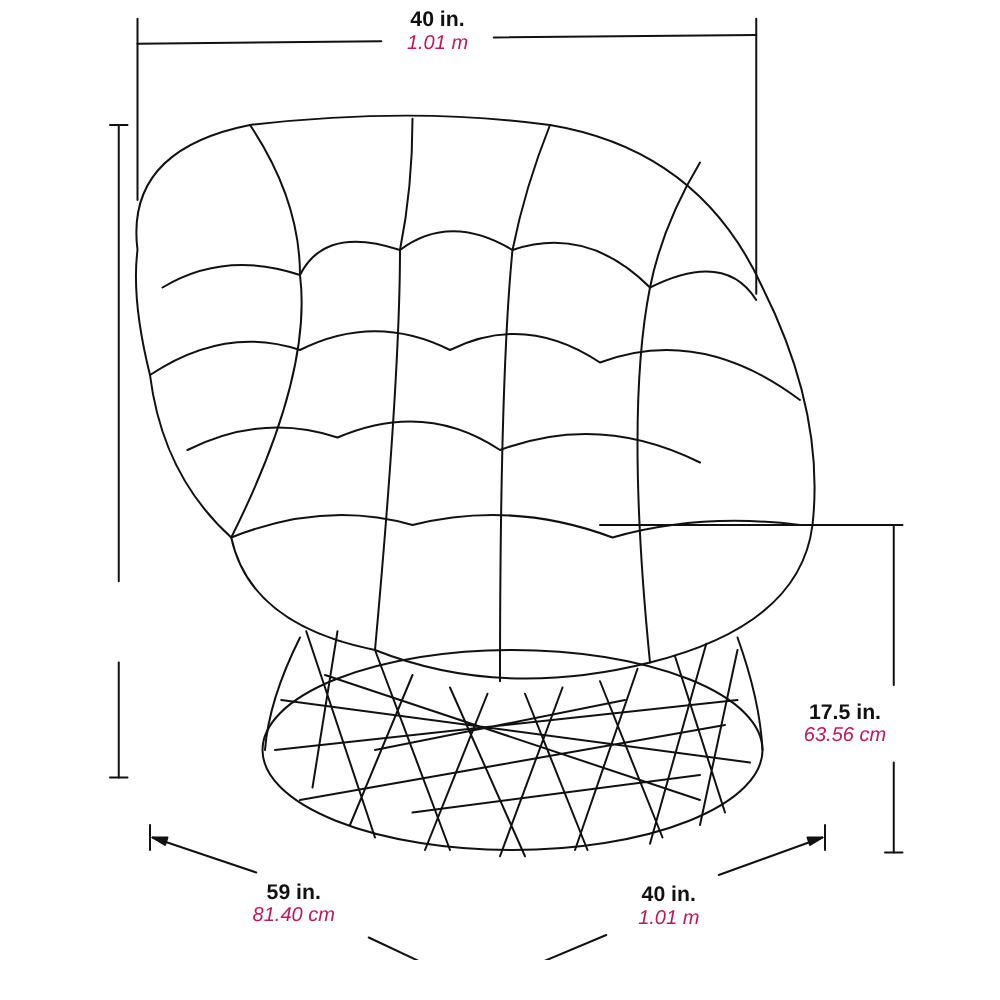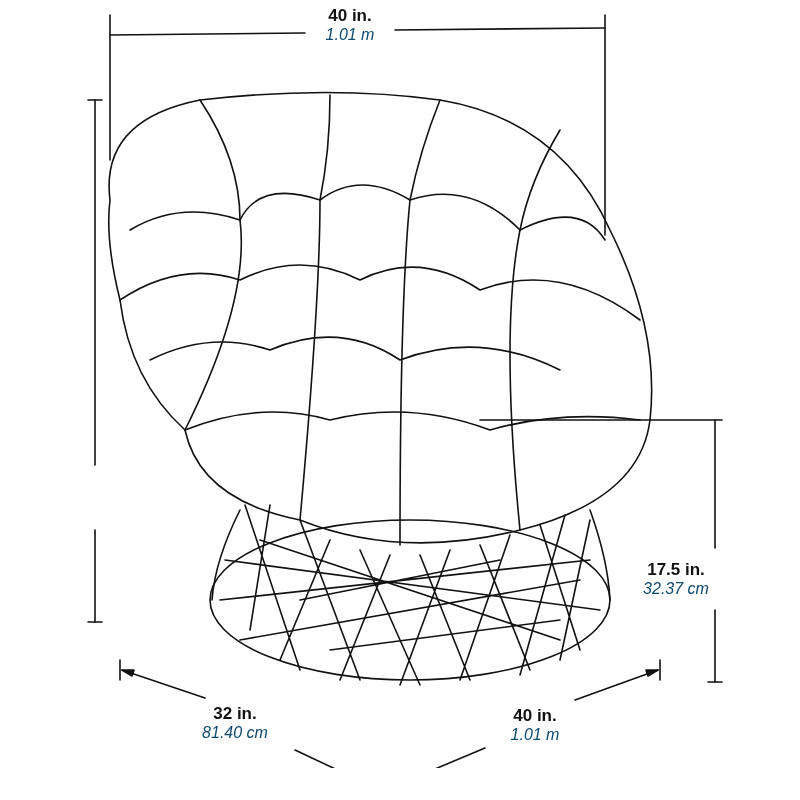--- a/index.html
+++ b/index.html
@@ -1,20 +1,20 @@
 <!DOCTYPE html>
 <html><head>
 <meta charset="utf-8">
 <style>
   html, body { margin: 0; padding: 0; background: #ffffff; }
   #canvas { position: relative; width: 800px; height: 768px; overflow: hidden; background: #fff; }
   svg.drawing { position: absolute; left: 0; top: 0; }
   .lbl { position: absolute; text-align: center; font-family: "Liberation Sans", sans-serif; line-height: 1.15; }
   .lbl .imp { font-weight: bold; font-size: 17px; color: #111; display: block; }
-  .lbl .met { font-style: italic; font-size: 16px; color: #0c4a6e; display: block; }
+  .lbl .met { font-style: italic; font-size: 16px; color: #be185d; display: block; }
 </style>
 </head>
 <body>
 
 <div id="canvas">
 
   <svg class="drawing" width="800" height="800" viewBox="0 0 800 800">
     <g fill="none" stroke="#111" stroke-width="1.6" stroke-linecap="round" stroke-linejoin="round">
 
       <g>
@@ -73,25 +73,25 @@
   </svg>
 
   <div class="lbl" style="left:290px; top:6px; width:120px;">
     <span class="imp">40 in.</span>
     <span class="met">1.01 m</span>
   </div>
 
 
   <div class="lbl" style="left:616px; top:560px; width:120px;">
     <span class="imp">17.5 in.</span>
-    <span class="met">32.37 cm</span>
+    <span class="met">63.56 cm</span>
   </div>
 
   <div class="lbl" style="left:175px; top:704px; width:120px;">
-    <span class="imp">32 in.</span>
+    <span class="imp">59 in.</span>
     <span class="met">81.40 cm</span>
   </div>
 
   <div class="lbl" style="left:475px; top:706px; width:120px;">
     <span class="imp">40 in.</span>
     <span class="met">1.01 m</span>
   </div>
 
 </div>
 

